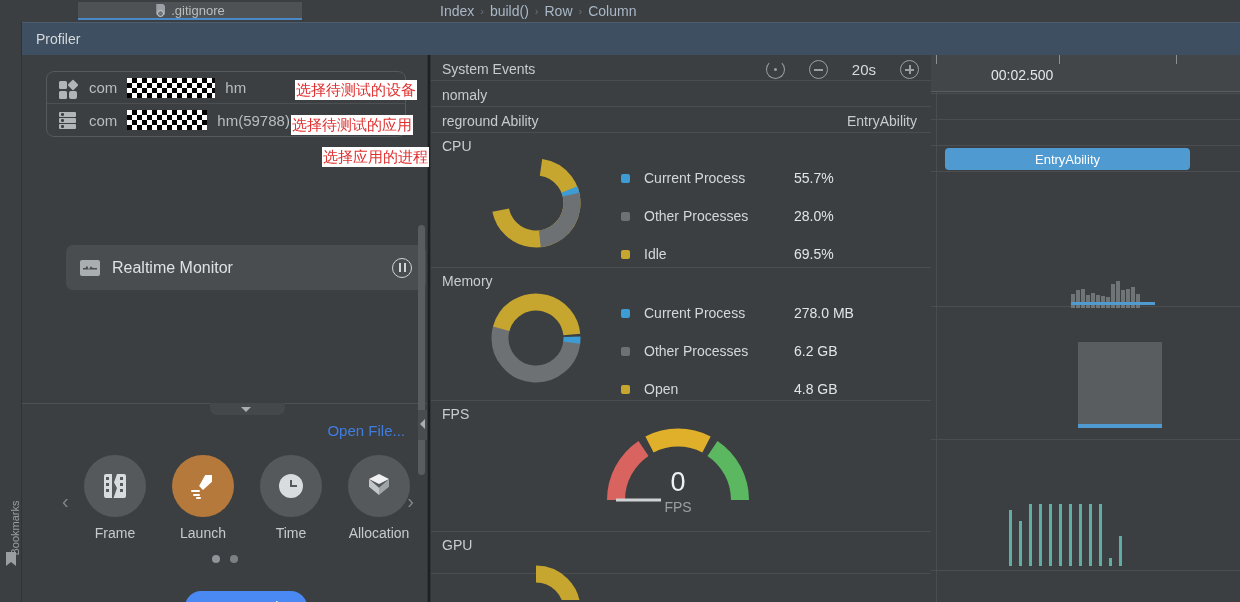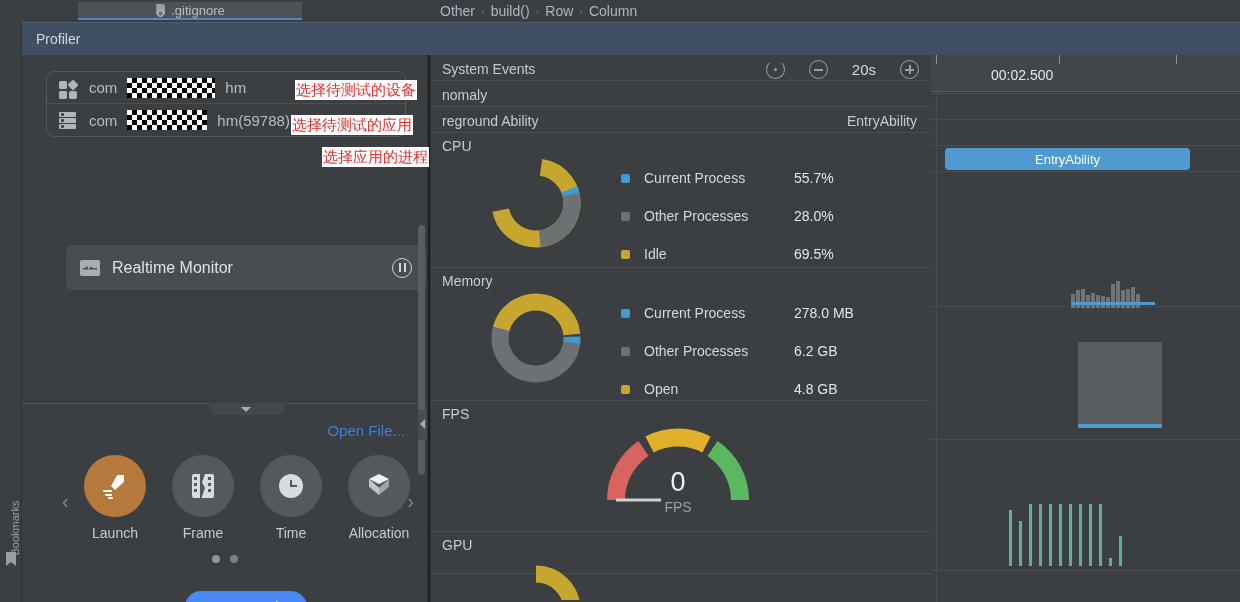--- a/index.html
+++ b/index.html
@@ -260,21 +260,21 @@
     <div class="tab-active">
       <span class="file-icon">
         <i class="pg"></i>
           <i class="gbadge"></i>
       </span>
       <span class="tlabel">.gitignore</span>
     </div>
   </div>
 
   <div class="crumbs">
-    <span class="crumb">Other</span>
+    <span class="crumb">Index</span>
     <span class="sep">›</span>
     <span class="crumb">build()</span>
     <span class="sep">›</span>
     <span class="crumb">Row</span>
     <span class="sep">›</span>
     <span class="crumb">Column</span>
   </div>
 
   <div class="leftrail">
     <div class="vert-label bm-label">Bookmarks</div>
@@ -333,44 +333,44 @@
       <div class="collapse-tab">
         <i class="caret"></i>
       </div>
 
       <div class="open-file">Open File...</div>
 
       <div class="carousel">
         <span class="car-arrow l">‹</span>
         <span class="car-arrow r">›</span>
         <div class="scen-list">
-
-          <div class="scen active">
-            <div class="disc">
-              <span class="ico-rocket">
-                <i class="bd"></i><span class="fl"><i class="f1"></i><i class="f2"></i><i class="f3"></i></span>
-              </span>
-            </div>
-            <div class="nm">Launch</div>
-          </div>
 
           <div class="scen">
             <div class="disc">
               <span class="ico-film">
                 <i class="strip"></i>
                   <i class="cut"></i>
                 <u class="h1"></u>
                   <u class="h2"></u>
                   <u class="h3"></u>
                   <u class="h4"></u>
                   <u class="h5"></u>
                   <u class="h6"></u>
               </span>
             </div>
             <div class="nm">Frame</div>
+          </div>
+
+          <div class="scen active">
+            <div class="disc">
+              <span class="ico-rocket">
+                <i class="bd"></i><span class="fl"><i class="f1"></i><i class="f2"></i><i class="f3"></i></span>
+              </span>
+            </div>
+            <div class="nm">Launch</div>
           </div>
 
           <div class="scen">
             <div class="disc">
               <span class="ico-clock">
                   <i class="hh"></i>
                   <i class="mm"></i>
                 </span>
             </div>
             <div class="nm">Time</div>

